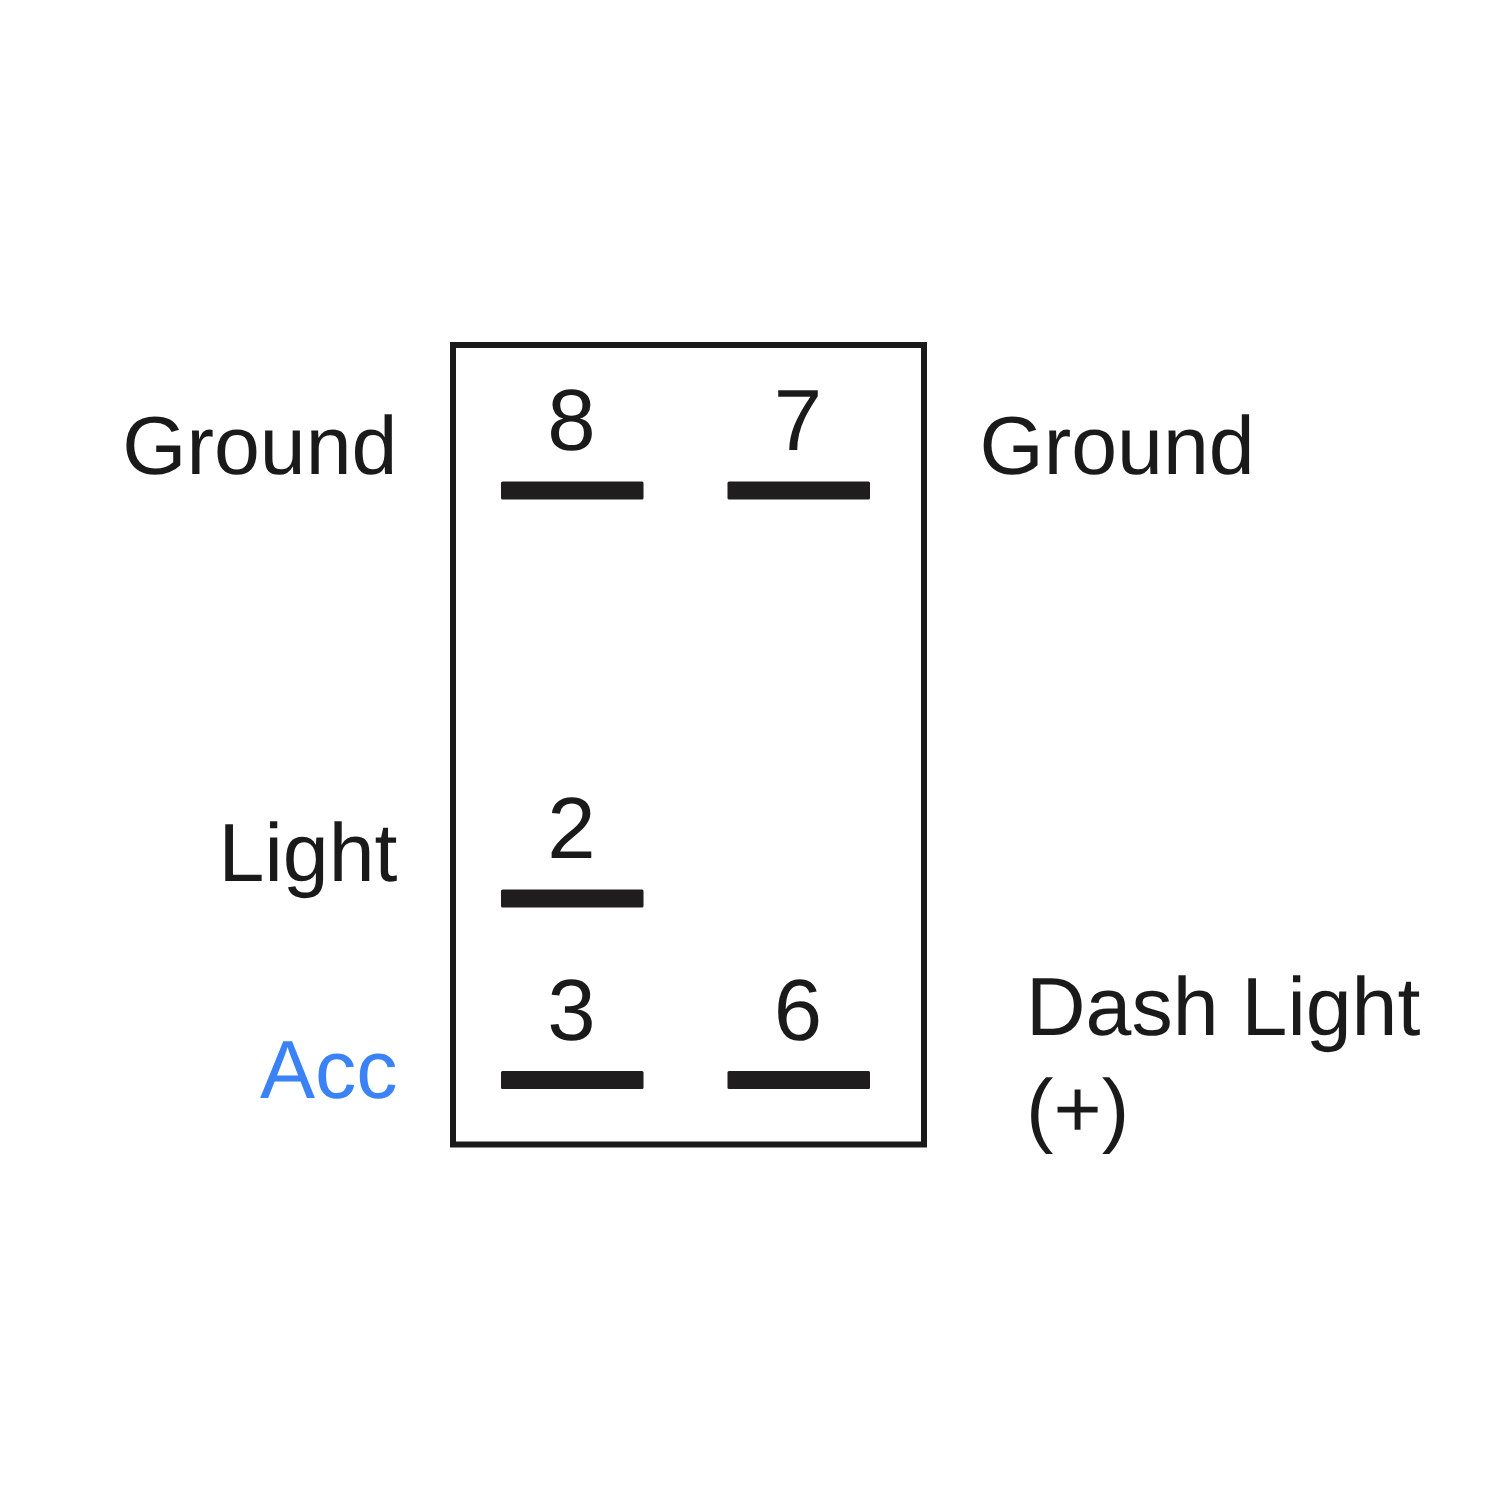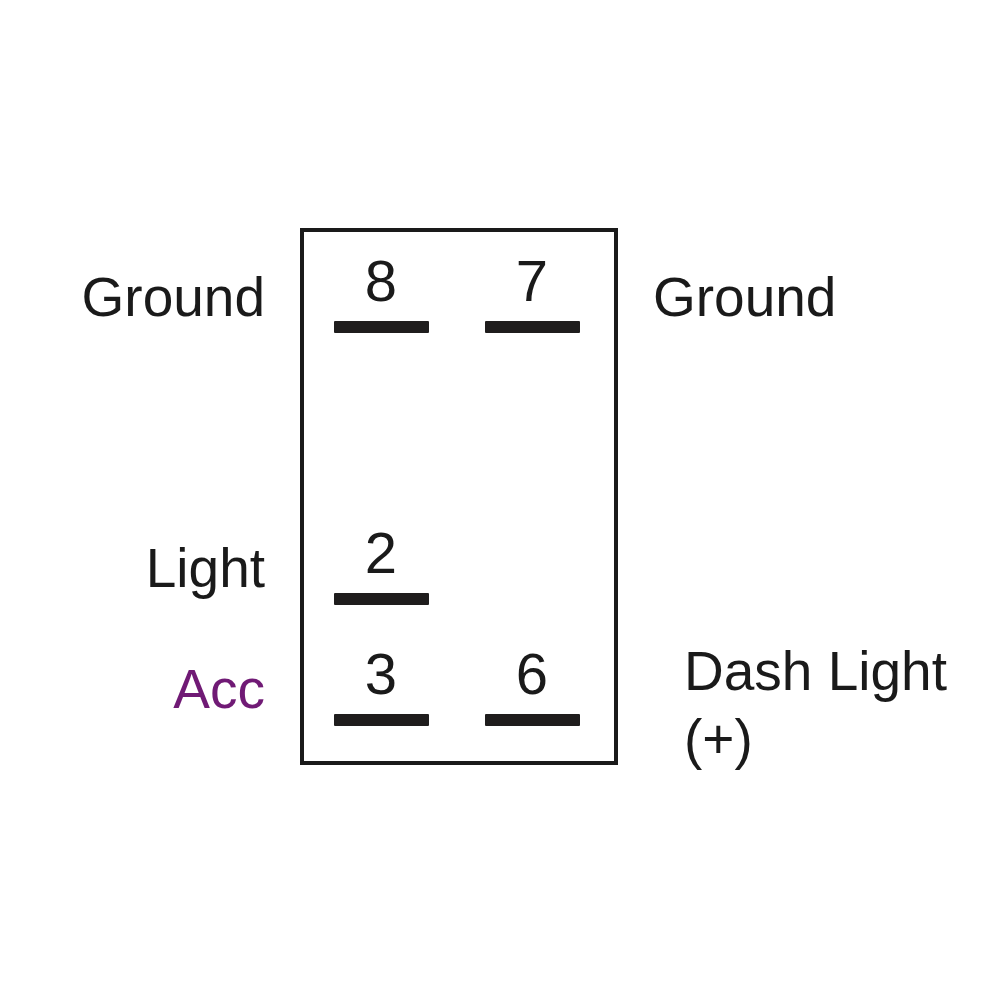--- a/index.html
+++ b/index.html
@@ -97,21 +97,21 @@
 </style>
 </head>
 <body>
 
 <div id="canvas">
 
   <div class="label label-left lbl-ground-left" style="color: rgb(26, 26, 26);">Ground</div>
 
   <div class="label label-left lbl-power" style="color: rgb(26, 26, 26);">Light</div>
 
-  <div class="label label-left lbl-acc" style="color: #701a75;">Acc</div>
+  <div class="label label-left lbl-acc" style="color: #3b82f6; margin-top: 24px;">Acc</div>
 
   <div class="switch-body" style="border-color: rgb(26, 26, 26); background: rgb(255, 255, 255);"></div>
 
   <div class="terminal col-left row-top">
     <span class="num" style="color: rgb(26, 26, 26);">8</span>
     <span class="bar" style="background: rgb(31, 29, 29);"></span>
   </div>
 
   <div class="terminal col-right row-top">
     <span class="num" style="color: rgb(26, 26, 26);">7</span>

